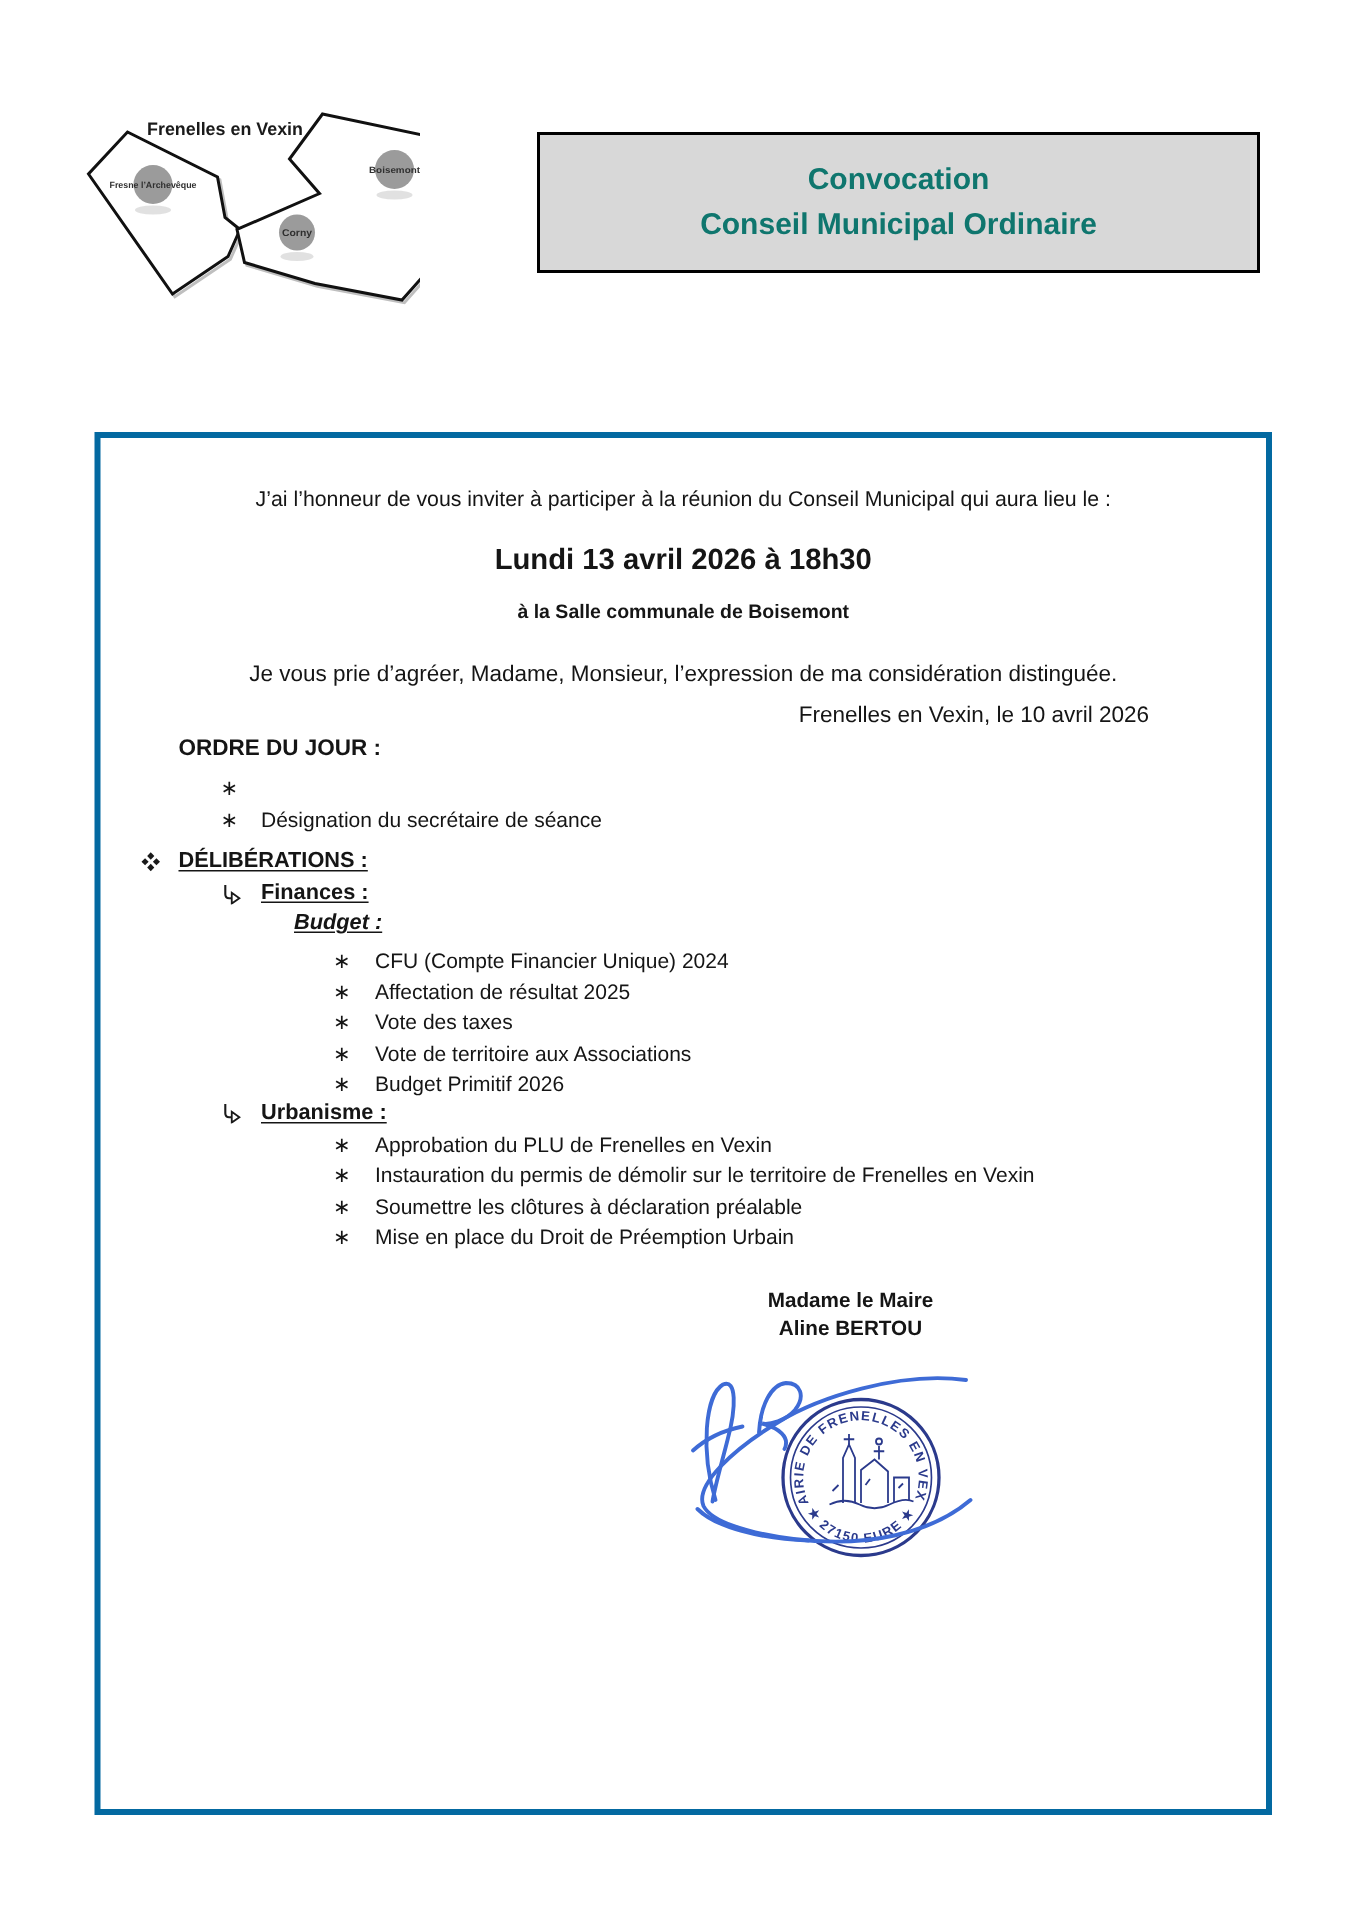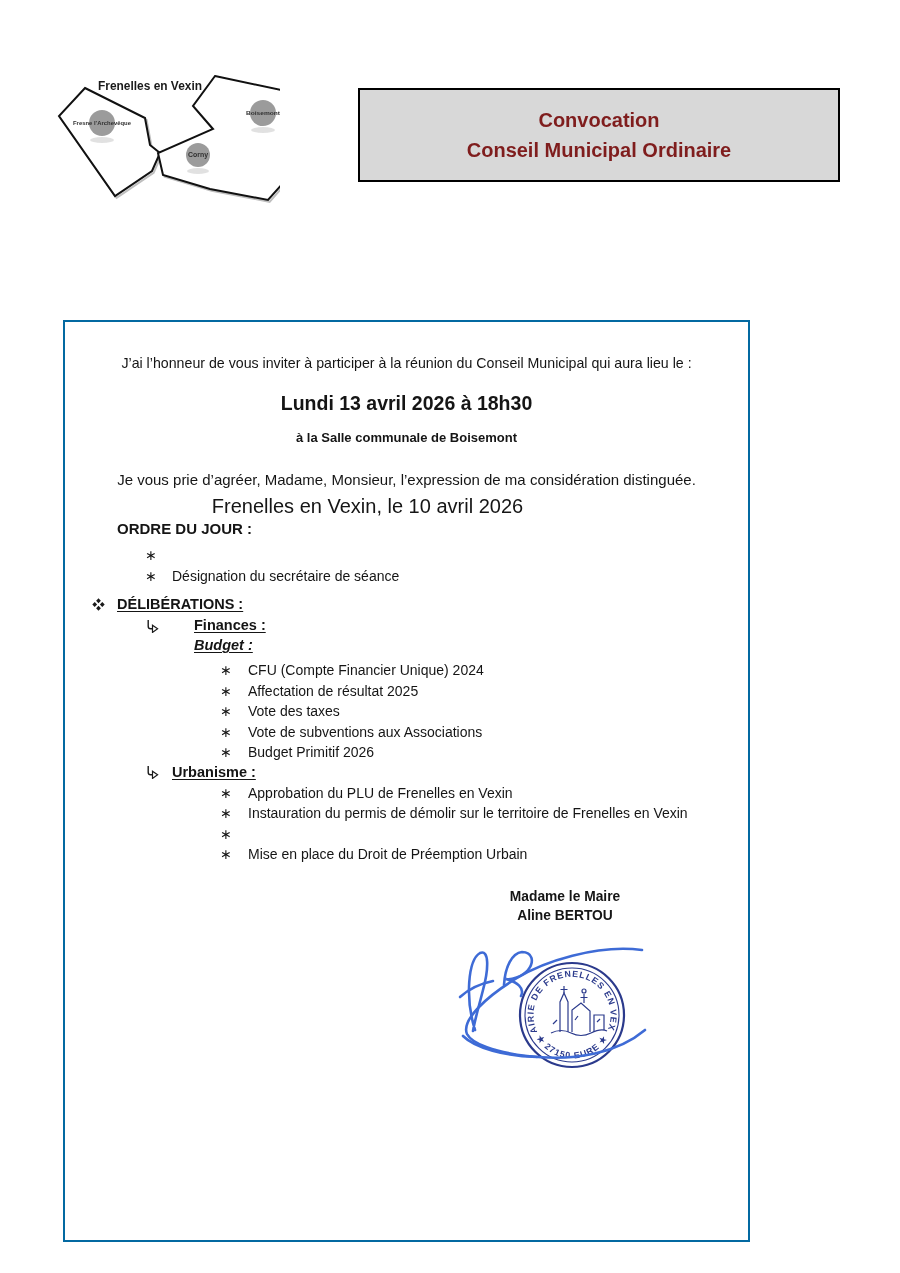--- a/index.html
+++ b/index.html
@@ -8,43 +8,43 @@
     font-family:"Liberation Sans",sans-serif;color:#151515;overflow:hidden;
   }
   
   .logo{position:absolute;left:50px;top:73px;width:230px;height:135px;}
   
   .title-box{
     position:absolute;left:358px;top:88px;width:482px;height:94px;box-sizing:border-box;
     background:#d8d8d8;border:2.5px solid #000;
     display:flex;flex-direction:column;justify-content:center;align-items:center;gap:5px;
   }
-  .title-box .tl{font-size:20px;font-weight:bold;line-height:25px;color:#7f1d1d;}
+  .title-box .tl{font-size:20px;font-weight:bold;line-height:25px;color:#0f766e;}
   
   .main-box{
-    position:absolute;left:63px;top:288px;width:687px;height:922px;box-sizing:border-box;
-    border:2px solid #0369a1;font-size:14px;line-height:18px;margin-top:32px;
+    position:absolute;left:63px;top:288px;width:785px;height:922px;box-sizing:border-box;
+    border:4px solid #0369a1;font-size:14px;line-height:18px;
   }
   .intro{margin:32px 6px 0 6px;text-align:center;font-size:14.2px;}
   .meet1{margin:19px 0 0;text-align:center;font-size:19.5px;line-height:25px;font-weight:bold;}
   .meet2{margin:9px 0 0;text-align:center;font-size:13px;line-height:25px;font-weight:bold;}
   .polite{margin:21px 6px 0 6px;text-align:center;font-size:15px;}
-  .place-date{margin:9px 78px 0 0;text-align:center;font-size:20px;line-height:17px;}
+  .place-date{margin:9px 78px 0 0;text-align:right;font-size:15px;line-height:17px;}
   .agenda-title{margin:4px 0 0 52px;font-size:15px;font-weight:bold;line-height:19px;}
   ul.blist{list-style:none;margin:0;padding:0;}
   ul.lvl1{margin-top:7px;}
   ul.lvl1 li{display:flex;line-height:21px;font-size:14px;}
   ul.lvl1 .mk{flex:0 0 27px;margin-left:80px;}
   .delib-row{margin:8px 0 0 27px;display:flex;align-items:center;line-height:19px;}
   .delib-row svg{flex:0 0 13px;margin-right:12px;}
   .delib-row .tx{font-size:14.5px;font-weight:bold;text-decoration:underline;text-underline-offset:2px;}
   .section-row{margin-left:80px;display:flex;align-items:center;line-height:19px;}
   .section-row svg{flex:0 0 14px;margin-right:13px;}
   .section-row .tx{font-size:14.5px;font-weight:bold;text-decoration:underline;text-underline-offset:2px;}
-  .sec-fin{margin-top:2px;gap:22px;}
+  .sec-fin{margin-top:2px;}
   .sec-urb{margin-top:0px;}
   .budget{margin:1px 0 0 129px;font-size:14.5px;font-weight:bold;font-style:italic;
           text-decoration:underline;text-underline-offset:2px;line-height:19px;}
   ul.lvl3{margin-top:5px;}
   ul.lvl3 li{display:flex;line-height:20.5px;font-size:14px;}
   ul.lvl3 .mk{flex:0 0 28px;margin-left:155px;}
   ul.l2{margin-top:1px;}
   .sig-block{margin:22px 0 0 380px;width:240px;text-align:center;
              font-size:13.8px;font-weight:bold;line-height:19px;}
   .sig-art{margin:15px 0 0 382px;width:210px;height:135px;display:block;}
@@ -130,21 +130,21 @@
       <li>
         <span class="mk">∗</span>
         <span>Affectation de résultat 2025</span>
       </li>
       <li>
         <span class="mk">∗</span>
         <span>Vote des taxes</span>
       </li>
       <li>
         <span class="mk">∗</span>
-        <span>Vote de subventions aux Associations</span>
+        <span>Vote de territoire aux Associations</span>
       </li>
       <li>
         <span class="mk">∗</span>
         <span>Budget Primitif 2026</span>
       </li>
     </ul>
 
     <div class="section-row sec-urb">
       <svg width="14" height="14" viewBox="0 0 14 14">
         <path d="M3.2,1 L3.2,7.2 Q3.2,9.8 5.8,9.8 L8,9.8" fill="none" stroke="#1a1a1a" stroke-width="1.4"></path>
@@ -157,20 +157,21 @@
       <li>
         <span class="mk">∗</span>
         <span>Approbation du PLU de Frenelles en Vexin</span>
       </li>
       <li>
         <span class="mk">∗</span>
         <span>Instauration du permis de démolir sur le territoire de Frenelles en Vexin</span>
       </li>
       <li>
         <span class="mk">∗</span>
+        <span>Soumettre les clôtures à déclaration préalable</span>
       </li>
       <li>
         <span class="mk">∗</span>
         <span>Mise en place du Droit de Préemption Urbain</span>
       </li>
     </ul>
 
     <div class="sig-block">
       <div>Madame le Maire</div>
       <div>Aline BERTOU</div>

